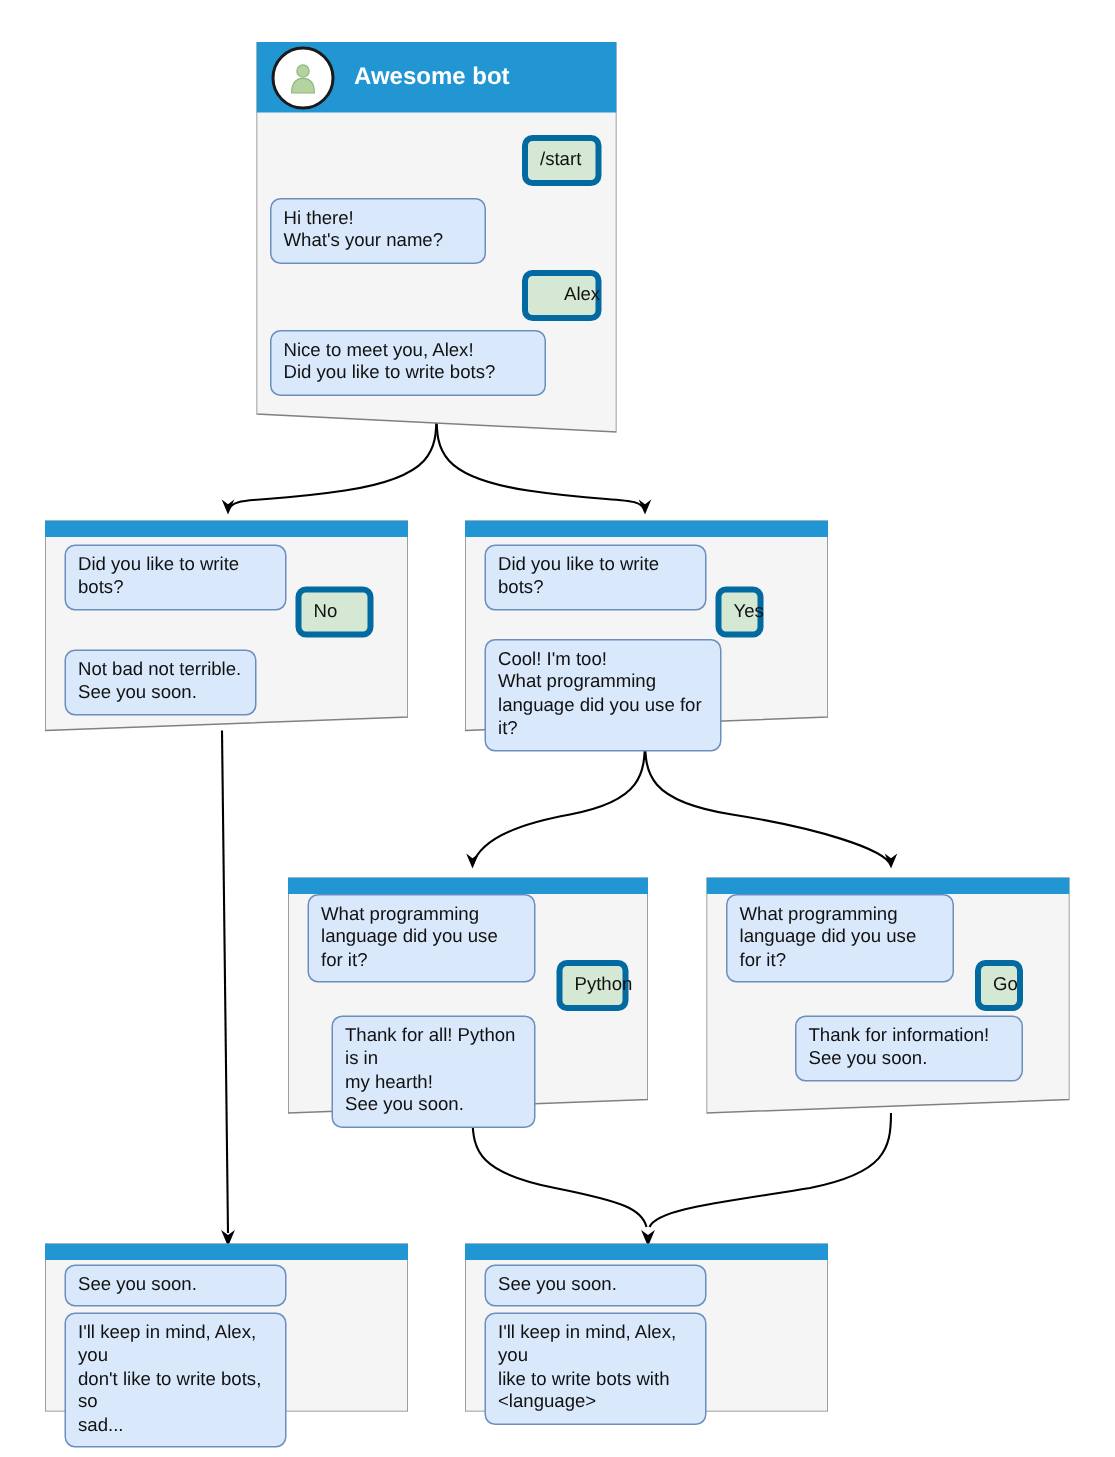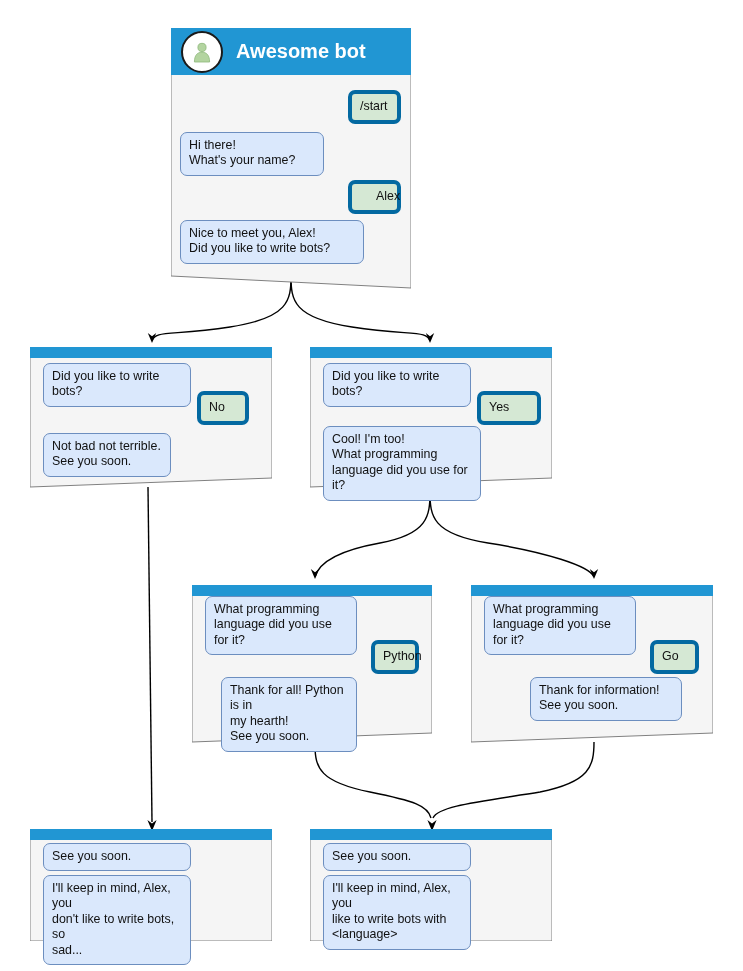--- a/index.html
+++ b/index.html
@@ -65,21 +65,21 @@
     border-radius: 50%;
     background: #ffffff;
     border: 2px solid #1a1a1a;
     display: flex;
     align-items: center;
     justify-content: center;
     flex: none;
   }
   .title-text {
     color: #ffffff;
-    font-size: 20px;
+    font-size: 16px;
     font-weight: bold;
     margin-left: 13px;
     white-space: nowrap;
   }
 
   
   .bubble {
     position: absolute;
     box-sizing: border-box;
     border-radius: 7px;
@@ -167,21 +167,21 @@
   </div>
 </div>
 
 <div class="card" id="card-yes" style="left:310px; top:347px; width:242px; height:143px;">
   <svg class="card-shape" viewBox="0 0 242 143" preserveAspectRatio="none">
     <polygon points="0,0 242,0 242,131 0,140" fill="#f5f5f5" stroke="#808080" stroke-width="1"></polygon>
     <polygon points="0,0 242,0 242,11 0,11" fill="#2196d3" stroke="none"></polygon>
   </svg>
   <div class="card-inner">
     <div class="bubble bot" style="left:13px; top:16px; width:148px;">Did you like to write bots?</div>
-    <div class="bubble user" style="left:167px; top:44px; width:64px;">Yes</div>
+    <div class="bubble user" style="left:167px; top:44px; width:32px;">Yes</div>
     <div class="bubble bot" style="left:13px; top:79px; width:158px;">Cool! I'm too!
 What programming
 language did you use for it?</div>
   </div>
 </div>
 
 <div class="card" id="card-python" style="left:192px; top:585px; width:240px; height:160px;">
   <svg class="card-shape" viewBox="0 0 240 160" preserveAspectRatio="none">
     <polygon points="0,0 240,0 240,148 0,157" fill="#f5f5f5" stroke="#808080" stroke-width="1"></polygon>
     <polygon points="0,0 240,0 240,11 0,11" fill="#2196d3" stroke="none"></polygon>
@@ -197,21 +197,21 @@
 </div>
 
 <div class="card" id="card-go" style="left:471px; top:585px; width:242px; height:160px;">
   <svg class="card-shape" viewBox="0 0 242 160" preserveAspectRatio="none">
     <polygon points="0,0 242,0 242,148 0,157" fill="#f5f5f5" stroke="#808080" stroke-width="1"></polygon>
     <polygon points="0,0 242,0 242,11 0,11" fill="#2196d3" stroke="none"></polygon>
   </svg>
   <div class="card-inner">
     <div class="bubble bot" style="left:13px; top:11px; width:152px;">What programming
 language did you use for it?</div>
-    <div class="bubble user" style="left:179px; top:55px; width:49px;">Go</div>
+    <div class="bubble user" style="left:179px; top:55px; width:32px;">Go</div>
     <div class="bubble bot" style="left:13px; top:92px; width:152px;margin-left:46px;">Thank for information!
 See you soon.</div>
   </div>
 </div>
 
 <div class="card" id="card-end-sad" style="left:30px; top:829px; width:242px; height:112px;">
   <svg class="card-shape" viewBox="0 0 242 112" preserveAspectRatio="none">
     <polygon points="0,0 242,0 242,112 0,112" fill="#f5f5f5" stroke="#808080" stroke-width="1"></polygon>
     <polygon points="0,0 242,0 242,11 0,11" fill="#2196d3" stroke="none"></polygon>
   </svg>

